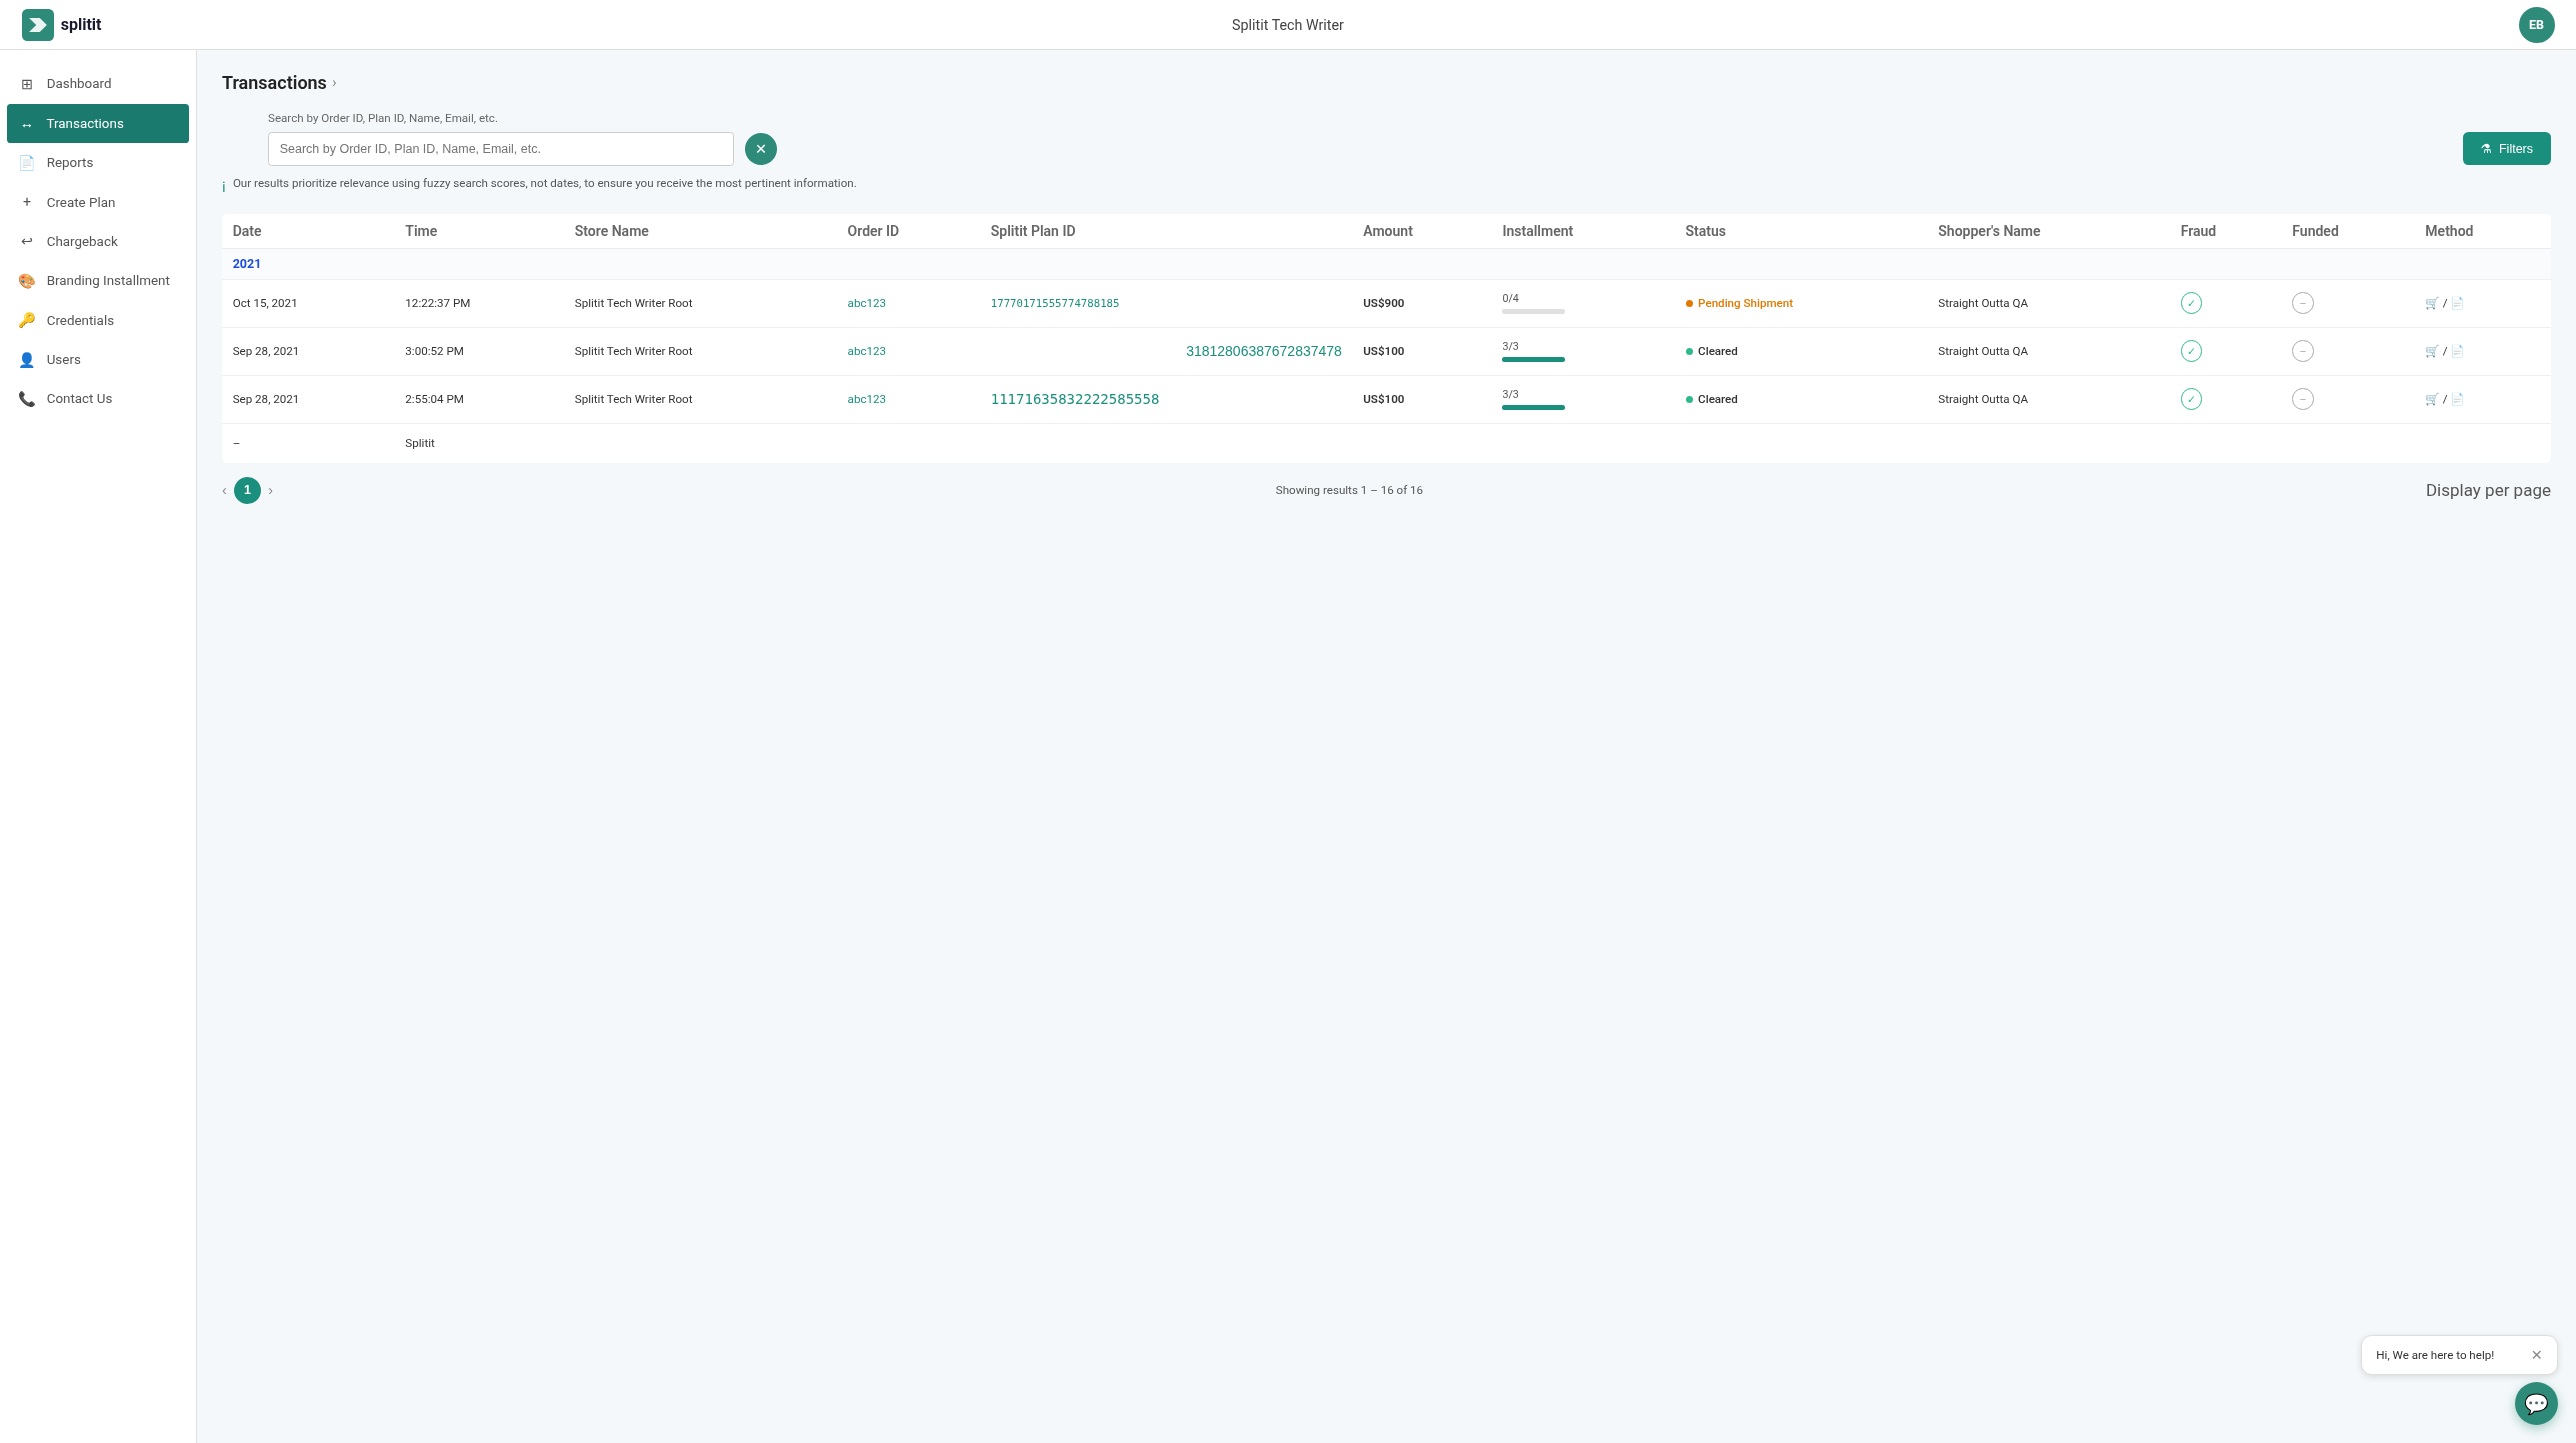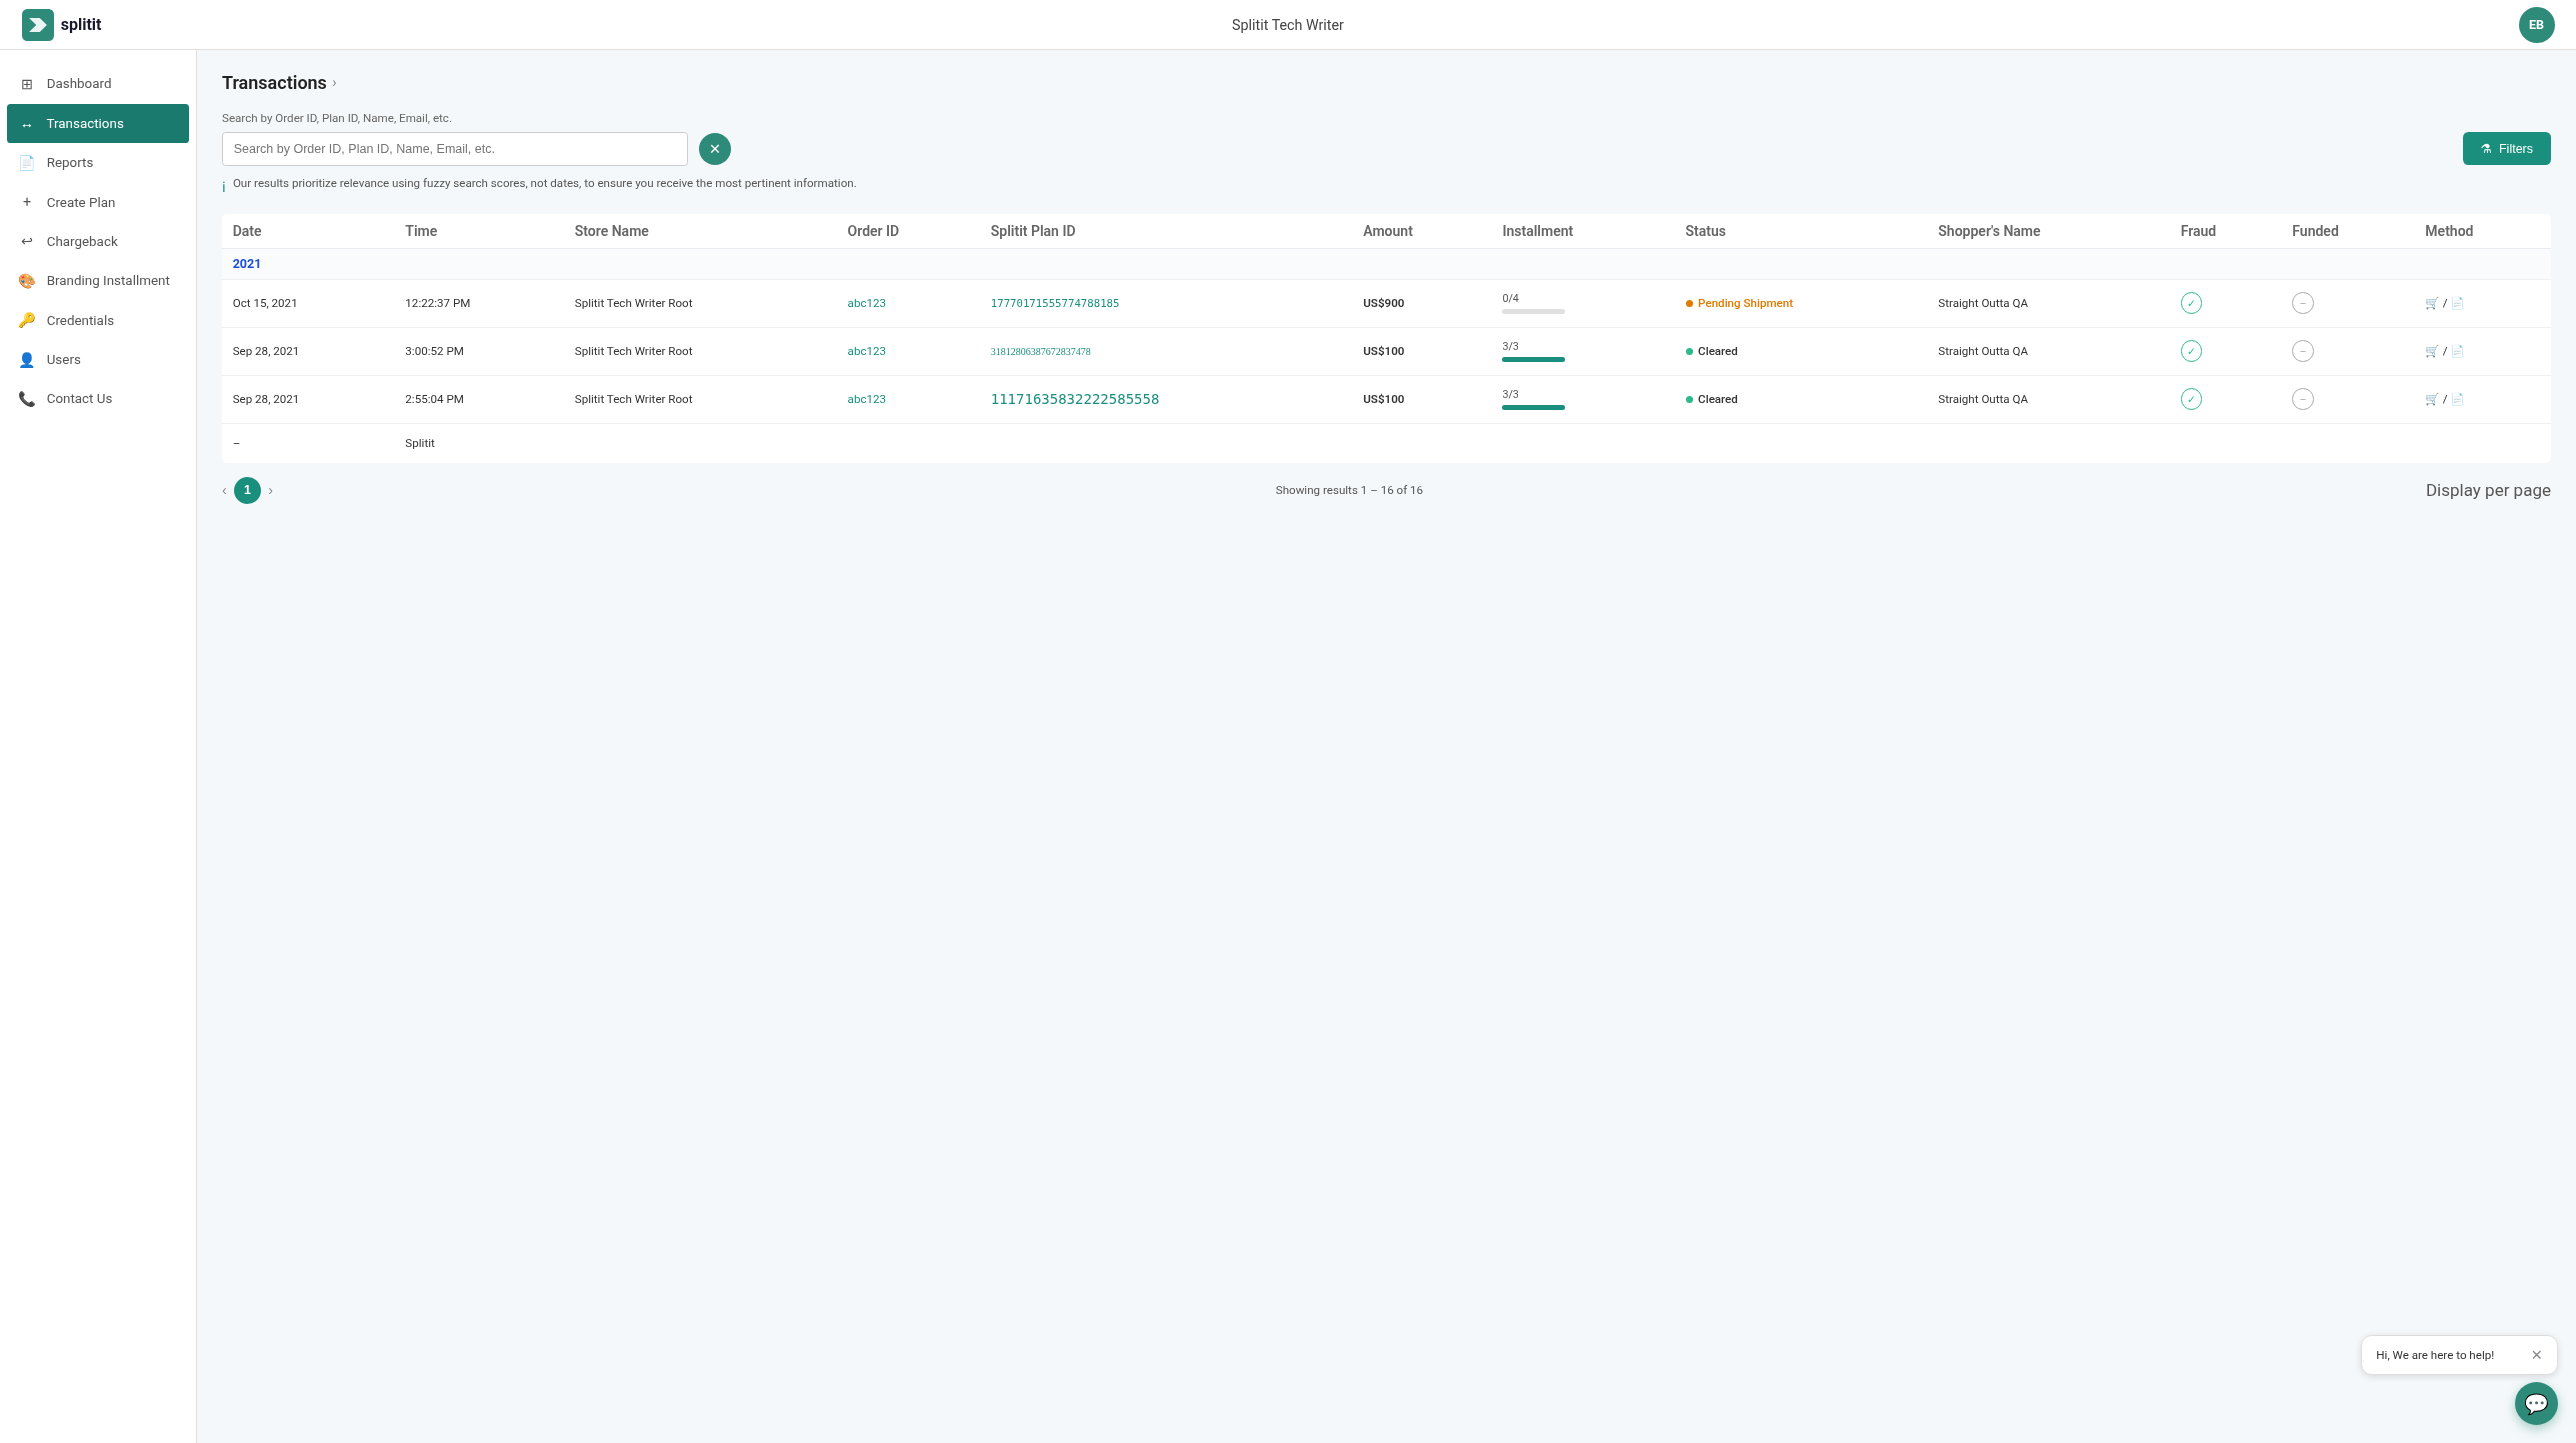--- a/index.html
+++ b/index.html
@@ -40,21 +40,21 @@
 
     
     .main-content { flex: 1; overflow-y: auto; padding: 21.5px 25px; background: #f5f8fa; }
 
     
     .breadcrumb { display: flex; align-items: center; gap: 5.4px; margin-bottom: 18px; }
     .breadcrumb-title { font-size: 18px; font-weight: 600; color: #222; }
     .breadcrumb-arrow { color: #888; font-size: 14.3px; }
 
     
-    .search-bar-area { margin-bottom: 10.7px; }
+    .search-bar-area { margin-bottom: 10.7px; margin-left: 46px; }
     .search-hint { font-size: 11.6px; color: #666; margin-bottom: 7.2px; }
     .search-row { display: flex; align-items: center; gap: 10.7px; }
     .search-input-wrap { position: relative; flex: 1; max-width: 466px; }
     .search-input {
       width: 100%; border: 1.3px solid #ccc; border-radius: 3.6px;
       padding: 9px 36px 9px 10.7px; font-size: 12.5px; outline: none;
       background: #fff;
     }
     .clear-btn {
       position: absolute; right: -43px; top: 50%; transform: translateY(-50%);
@@ -265,21 +265,21 @@
             <td>Straight Outta QA</td>
             <td><span style="width:21.5px;height:21.5px;border-radius:50%;border:1.3px solid #2cba8d;color:#2cba8d;display:inline-flex;align-items:center;justify-content:center;font-size:10.7px;">✓</span></td>
             <td><span style="width:21.5px;height:21.5px;border-radius:50%;border:1.3px solid #aaa;color:#aaa;display:inline-flex;align-items:center;justify-content:center;font-size:10.7px;">–</span></td>
             <td class="cart-doc">🛒 / 📄</td>
           </tr>
           <tr>
             <td>Sep 28, 2021</td>
             <td>3:00:52 PM</td>
             <td>Splitit Tech Writer Root</td>
             <td style="color: rgb(26, 143, 126); cursor: pointer;">abc123</td>
-            <td style="color: rgb(26, 143, 126); cursor: pointer; font-family: Liberation Serif, serif; font-size: 10px;">31812806387672837478</td>
+            <td style="color: rgb(26, 143, 126); cursor: pointer; font-family: Liberation Sans, sans-serif; font-size: 14px; text-align: right;">31812806387672837478</td>
             <td style="font-weight: 600;">US$100</td>
             <td>
               <div class="installment-wrap">
                 <div class="installment-label">3/3</div>
                 <div class="progress-bar-bg">
                   <div class="progress-bar-fill" style="width: 100%;"></div>
                 </div>
               </div>
             </td>
             <td><span class="status-dot" style="background:#2cba8d"></span><span class="status-cleared">Cleared</span></td>

